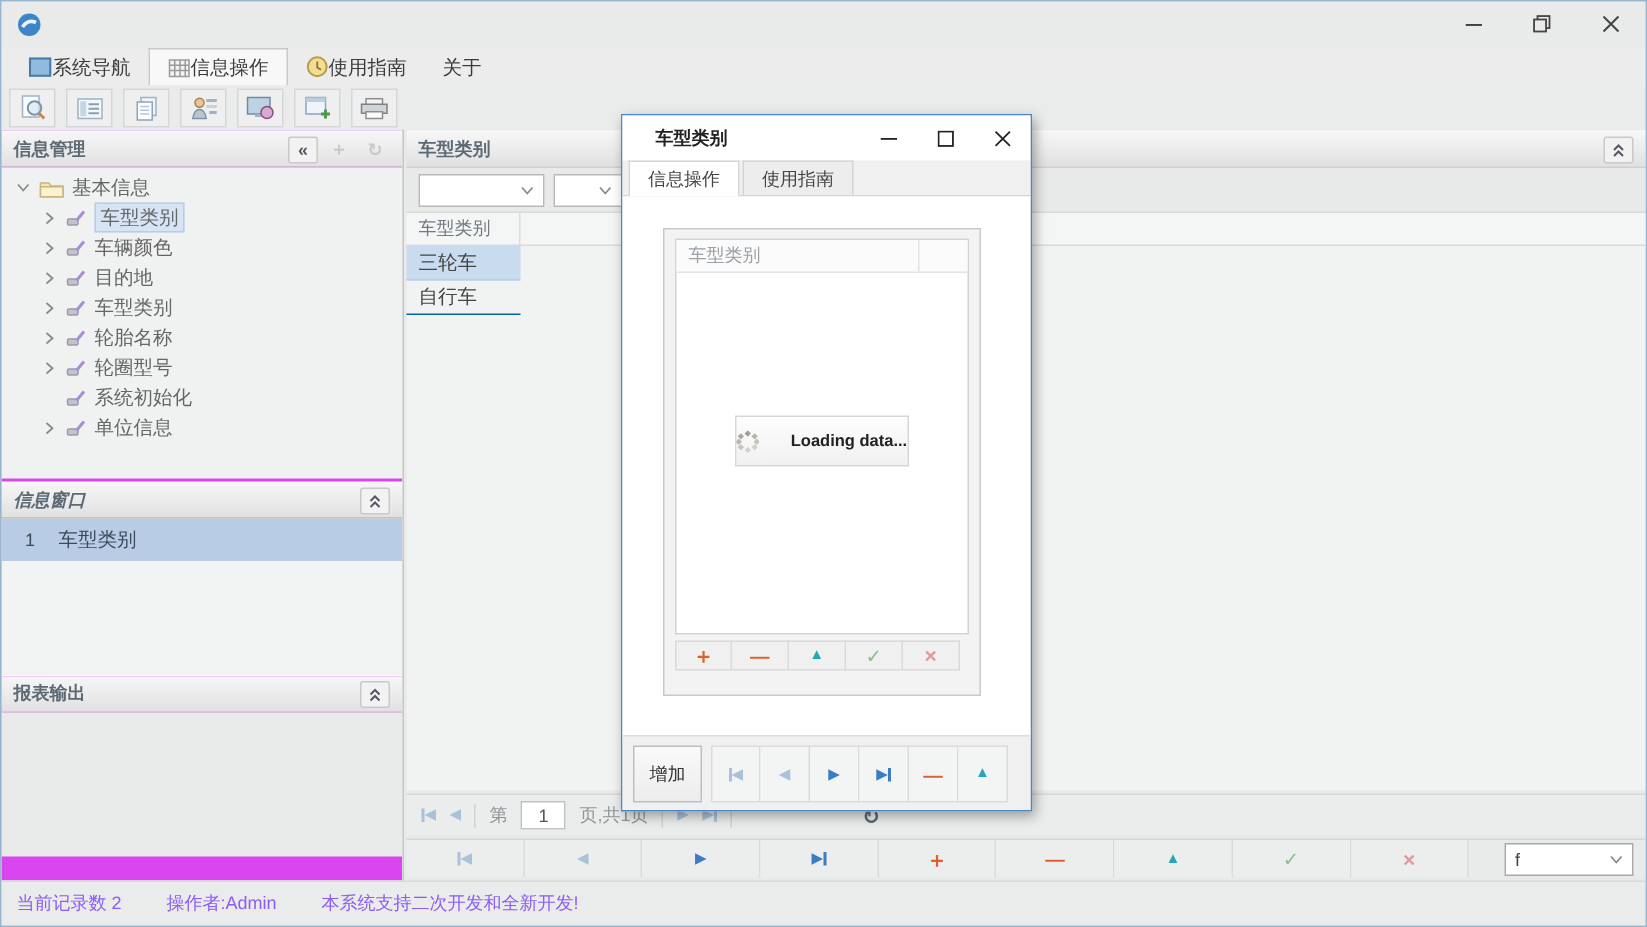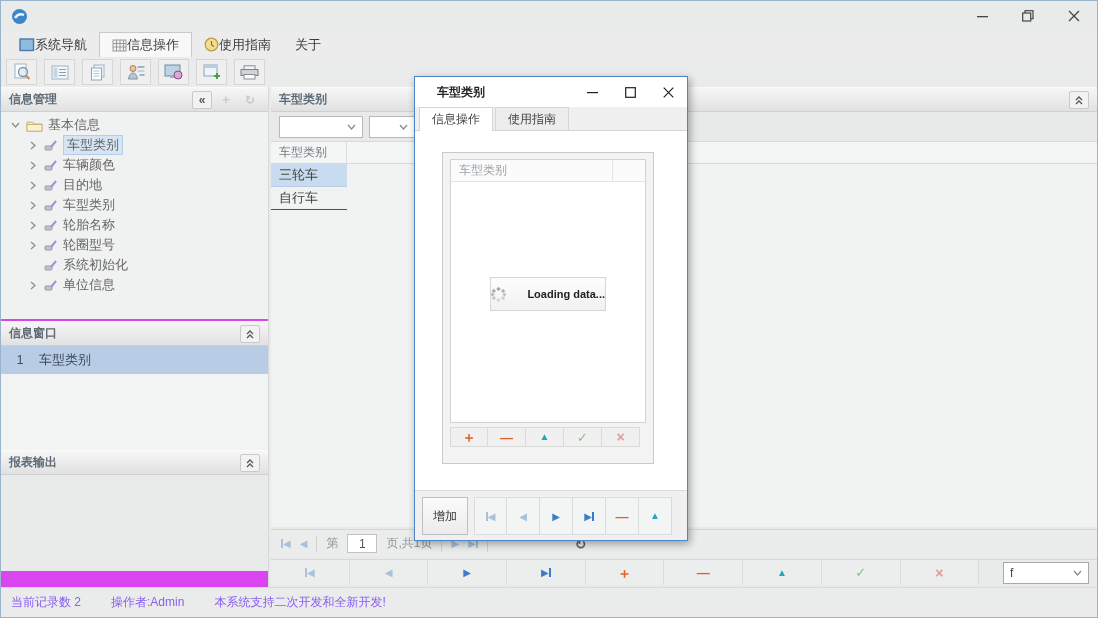--- a/index.html
+++ b/index.html
@@ -85,21 +85,21 @@
   .dlg-controls { position:absolute; right:0; top:0; height:30px; display:flex; }
   .dlg-wbtn { width:38px; height:30px; display:flex; align-items:center; justify-content:center; color:#222; }
   .dlg-tabs { height:24px; background:#f0f0f0; border-bottom:1px solid #d5d5d5; display:flex; align-items:flex-end; padding-left:4px; }
   .dlg-tab { height:23px; padding:0 12px; display:flex; align-items:center; font-size:12px; color:#444; background:#ededed; border:1px solid #d5d5d5; border-bottom:none; margin-right:2px; }
   .dlg-tab.active { background:#fff; height:24px; margin-bottom:-1px; }
   .dlg-content { position:absolute; left:0; top:54px; right:0; height:361px; background:#fff; }
   .panel-outer { position:absolute; left:27px; top:21px; width:212px; height:312px; border:1px solid #c9c9c9; background:#f3f3f3; }
   .inner-grid { position:absolute; left:7px; top:6px; width:196px; height:264px; background:#fff; border:1px solid #d2d2d2; }
   .ig-header { height:22px; background:#fbfbfb; border-bottom:1px solid #e4e4e4; display:flex; align-items:center; color:#9aa0a6; font-size:12px; }
   .ig-header .igcell { width:162px; padding-left:8px; border-right:1px solid #e4e4e4; height:100%; display:flex; align-items:center; }
-  .loading-box { position:absolute; left:50%; top:117px; transform:translateX(-50%); width:116px; height:34px; border:1px solid #d6d6d6; background:linear-gradient(#fdfdfd,#f1f1f1); display:flex; align-items:center; justify-content:flex-end; gap:21px; font-size:11px; color:#222; font-weight:bold; white-space:nowrap; }
+  .loading-box { position:absolute; left:50%; top:117px; transform:translateX(-50%); width:116px; height:34px; border:1px solid #d6d6d6; background:linear-gradient(#fdfdfd,#f1f1f1); display:flex; align-items:center; justify-content:center; gap:21px; font-size:11px; color:#222; font-weight:bold; white-space:nowrap; }
   .inner-toolbar { position:absolute; left:7px; top:274px; display:flex; }
   .itbtn { width:38px; height:20px; background:#f0f0f0; border:1px solid #dadada; border-left:none; display:flex; align-items:center; justify-content:center; }
   .itbtn:first-child { border-left:1px solid #dadada; }
   .dlg-footer { position:absolute; left:0; bottom:0; right:0; height:50px; background:#f0f0f0; border-top:1px solid #dcdcdc; }
   .add-btn { position:absolute; left:7px; top:6px; width:46px; height:38px; background:linear-gradient(#fafafa,#ececec); border:1px solid #bfbfbf; font-size:12px; color:#333; display:flex; align-items:center; justify-content:center; font-family:inherit; }
   .nav-group { position:absolute; left:59px; top:6px; display:flex; }
   .navbtn { width:33px; height:38px; background:#f3f4f4; border:1px solid #dbdbdb; border-left:none; display:flex; align-items:center; justify-content:center; }
   .navbtn:first-child { border-left:1px solid #dbdbdb; }
 
   svg { display:block; }
@@ -364,21 +364,21 @@
         <span>
             <svg width="14" height="13">
               <rect x="1" y="7" width="7" height="4" rx="1" fill="#c3c3cf" stroke="#9a9aa8"></rect>
               <path d="M7 8 L12 2" stroke="#a88cd8" stroke-width="2"></path>
             </svg>
           </span>
         <span>单位信息</span>
       </div>
     </div>
 
-    <div class="panel-header" style="margin-top:2px;">
+    <div class="panel-header" style="margin-top:2px;font-style:italic;">
       <span>信息窗口</span>
       <span class="ph-spacer"></span>
       <span class="ph-btn">
           <svg width="10" height="10">
             <path d="M2 5 L5 2 L8 5 M2 9 L5 6 L8 9" stroke="#556" stroke-width="1.3" fill="none"></path>
           </svg>
         </span>
     </div>
     <div class="iw-list">
       <div class="iw-row">

